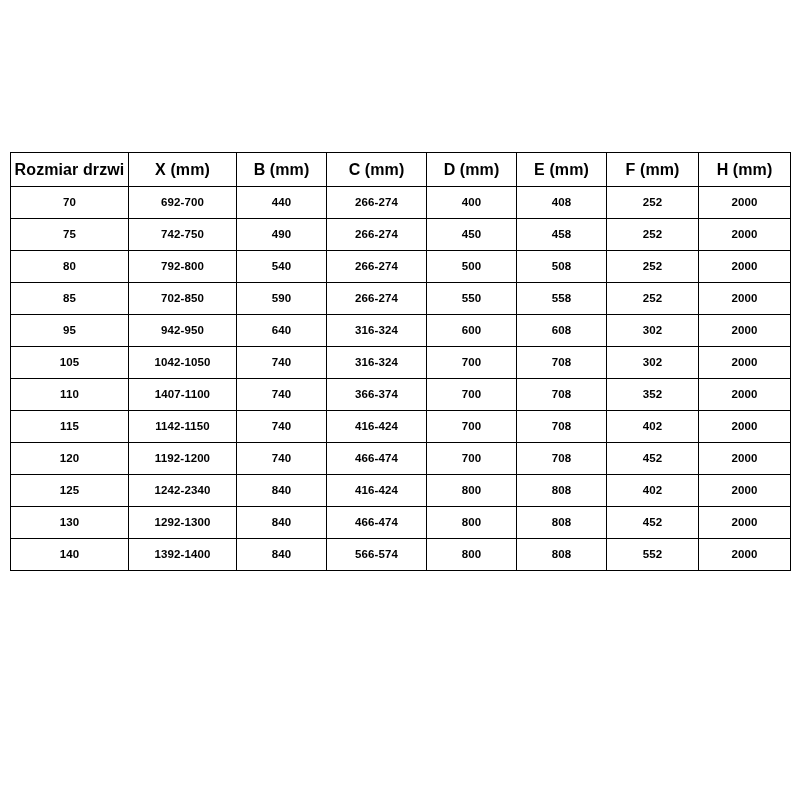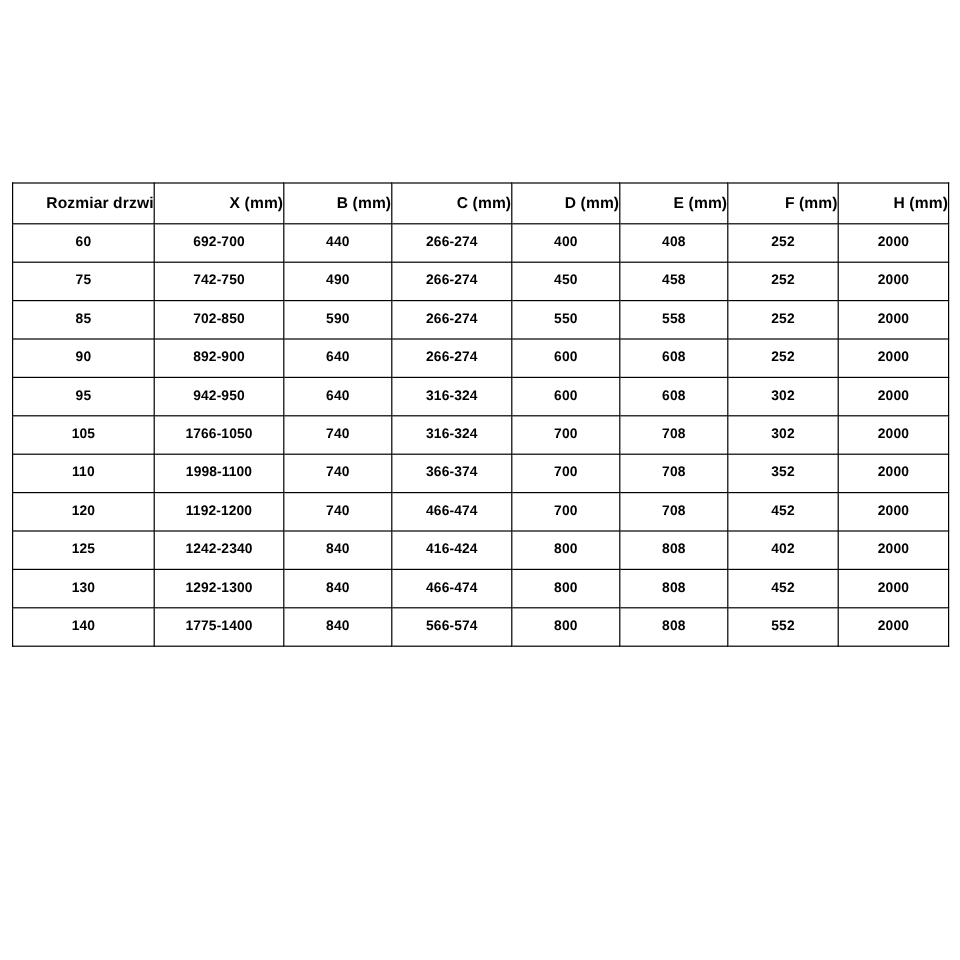--- a/index.html
+++ b/index.html
@@ -37,22 +37,21 @@
     vertical-align: middle;
     font-size: 11.5px;
     font-weight: bold;
     height: 31px;
     padding: 0;
     line-height: 1.1;
     letter-spacing: 0.1px;
   }
   table.size-table thead th {
     height: 33px;
-    font-size: 13px;
-    text-align: right;
+    font-size: 16px;
   }
   
   col.c0 { width: 118px; }
   col.c1 { width: 108px; }
   col.c2 { width: 90px; }
   col.c3 { width: 100px; }
   col.c4 { width: 90px; }
   col.c5 { width: 90px; }
   col.c6 { width: 92px; }
   col.c7 { width: 92px; }
@@ -80,87 +79,97 @@
           <th>B (mm)</th>
           <th>C (mm)</th>
           <th>D (mm)</th>
           <th>E (mm)</th>
           <th>F (mm)</th>
           <th>H (mm)</th>
         </tr>
       </thead>
       <tbody>
         <tr>
-          <td>60</td>
+          <td>70</td>
           <td>692-700</td>
           <td>440</td>
           <td>266-274</td>
           <td>400</td>
           <td>408</td>
           <td>252</td>
           <td>2000</td>
         </tr>
         <tr>
           <td>75</td>
           <td>742-750</td>
           <td>490</td>
           <td>266-274</td>
           <td>450</td>
           <td>458</td>
           <td>252</td>
           <td>2000</td>
         </tr>
         <tr>
+          <td>80</td>
+          <td>792-800</td>
+          <td>540</td>
+          <td>266-274</td>
+          <td>500</td>
+          <td>508</td>
+          <td>252</td>
+          <td>2000</td>
+        </tr>
+        <tr>
           <td>85</td>
           <td>702-850</td>
           <td>590</td>
           <td>266-274</td>
           <td>550</td>
           <td>558</td>
-          <td>252</td>
-          <td>2000</td>
-        </tr>
-        <tr>
-          <td>90</td>
-          <td>892-900</td>
-          <td>640</td>
-          <td>266-274</td>
-          <td>600</td>
-          <td>608</td>
           <td>252</td>
           <td>2000</td>
         </tr>
         <tr>
           <td>95</td>
           <td>942-950</td>
           <td>640</td>
           <td>316-324</td>
           <td>600</td>
           <td>608</td>
           <td>302</td>
           <td>2000</td>
         </tr>
         <tr>
           <td>105</td>
-          <td>1766-1050</td>
+          <td>1042-1050</td>
           <td>740</td>
           <td>316-324</td>
           <td>700</td>
           <td>708</td>
           <td>302</td>
           <td>2000</td>
         </tr>
         <tr>
           <td>110</td>
-          <td>1998-1100</td>
+          <td>1407-1100</td>
           <td>740</td>
           <td>366-374</td>
           <td>700</td>
           <td>708</td>
           <td>352</td>
+          <td>2000</td>
+        </tr>
+        <tr>
+          <td>115</td>
+          <td>1142-1150</td>
+          <td>740</td>
+          <td>416-424</td>
+          <td>700</td>
+          <td>708</td>
+          <td>402</td>
           <td>2000</td>
         </tr>
         <tr>
           <td>120</td>
           <td>1192-1200</td>
           <td>740</td>
           <td>466-474</td>
           <td>700</td>
           <td>708</td>
           <td>452</td>
@@ -181,21 +190,21 @@
           <td>1292-1300</td>
           <td>840</td>
           <td>466-474</td>
           <td>800</td>
           <td>808</td>
           <td>452</td>
           <td>2000</td>
         </tr>
         <tr>
           <td>140</td>
-          <td>1775-1400</td>
+          <td>1392-1400</td>
           <td>840</td>
           <td>566-574</td>
           <td>800</td>
           <td>808</td>
           <td>552</td>
           <td>2000</td>
         </tr>
       </tbody>
     </table>
   </div>

